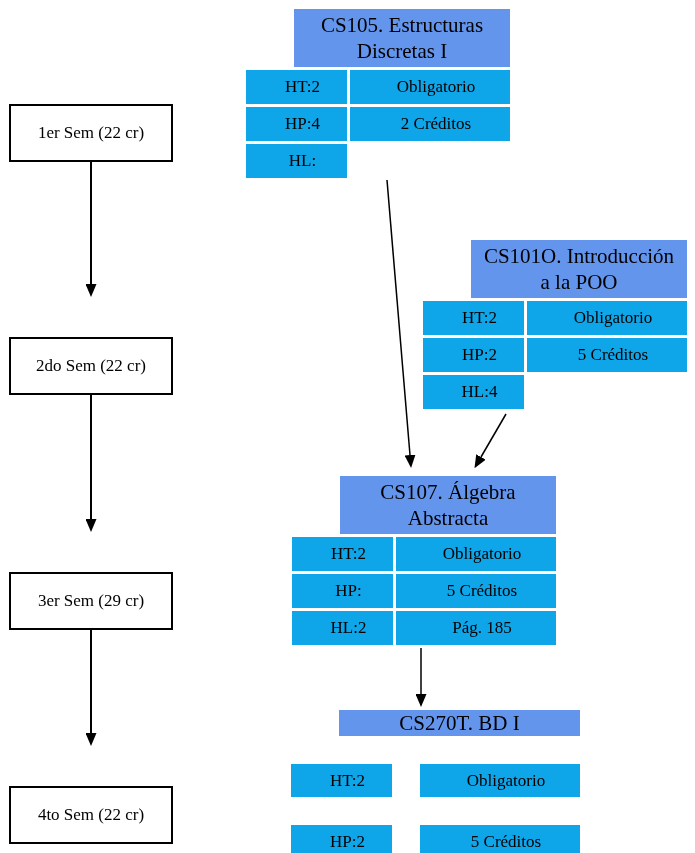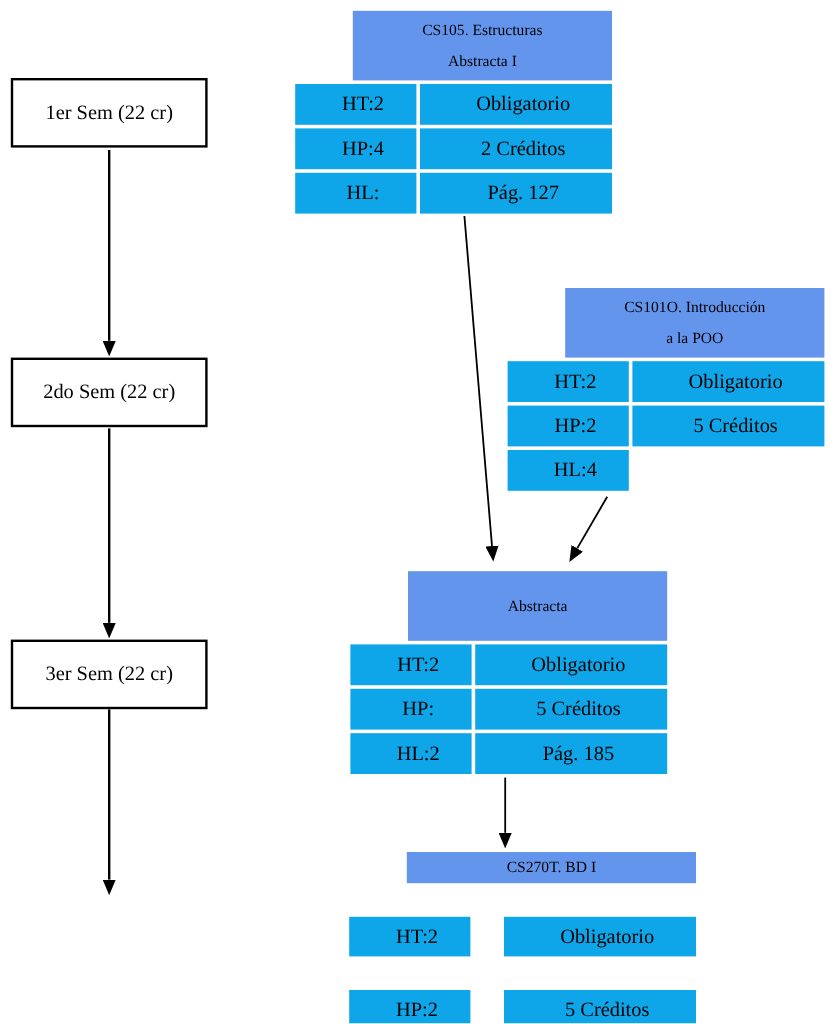--- a/index.html
+++ b/index.html
@@ -8,35 +8,35 @@
     font-family:"Liberation Serif","DejaVu Serif",serif;color:#000;
     overflow:hidden;
   }
   svg.edges{position:absolute;left:0;top:0;width:695px;height:853px;pointer-events:none;}
 
   
   .sem{
     position:absolute;left:9px;width:160px;height:54px;
     border:2px solid #000;background:#fff;
     display:flex;align-items:center;justify-content:center;
-    font-size:17px;white-space:nowrap;
+    font-size:17px;white-space:nowrap;margin-top:39px;
   }
 
   
   .course{
     position:absolute;width:264px;
     display:grid;grid-template-columns:101px 160px;gap:3px;
     background:transparent;
   }
   .course.t2{grid-template-rows:58px 34px 34px 34px;}
   .course.t1{grid-template-rows:26px 33px 33px 33px;gap:28px;}
   .ctitle{
     grid-column:1 / -1;background:#6495ED;
     display:flex;flex-direction:column;align-items:center;justify-content:center;
-    text-align:center;font-size:13px;line-height:26px;margin-left:48px;
+    text-align:center;font-size:21px;line-height:26px;margin-left:48px;
   }
   .cell{
     background:#0ea5e9;display:flex;align-items:center;justify-content:center;
     font-size:17px;white-space:nowrap;padding-left:12px;
   }
 </style>
 </head>
 <body>
 
 <div class="canvas">
@@ -55,50 +55,53 @@
     <line x1="421" y1="648" x2="421" y2="694" stroke="#000" stroke-width="1.5" marker-end="url(#ah)"></line>
   </svg>
 
   <div class="sem" style="top:65px">
     <span>1er Sem (22 cr)</span>
   </div>
   <div class="sem" style="top:298px">
     <span>2do Sem (22 cr)</span>
   </div>
   <div class="sem" style="top:533px">
-    <span>3er Sem (22 cr)</span>
+    <span>3er Sem (29 cr)</span>
+  </div>
+  <div class="sem" style="top:747px">
+    <span>4to Sem (22 cr)</span>
   </div>
 
   <div class="course t2" style="left:246px;top:9px">
     <div class="ctitle">
       <div>CS105. Estructuras</div>
-      <div>Abstracta I</div>
+      <div>Discretas I</div>
     </div>
     <div class="cell">HT:2</div>
     <div class="cell">Obligatorio</div>
     <div class="cell">HP:4</div>
     <div class="cell">2 Créditos</div>
     <div class="cell">HL:</div>
-    <div class="cell">Pág. 127</div>
   </div>
 
   <div class="course t2" style="left:423px;top:240px">
     <div class="ctitle">
       <div>CS101O. Introducción</div>
       <div>a la POO</div>
     </div>
     <div class="cell">HT:2</div>
     <div class="cell">Obligatorio</div>
     <div class="cell">HP:2</div>
     <div class="cell">5 Créditos</div>
     <div class="cell">HL:4</div>
   </div>
 
   <div class="course t2" style="left:292px;top:476px">
     <div class="ctitle">
+      <div>CS107. Álgebra</div>
       <div>Abstracta</div>
     </div>
     <div class="cell">HT:2</div>
     <div class="cell">Obligatorio</div>
     <div class="cell">HP:</div>
     <div class="cell">5 Créditos</div>
     <div class="cell">HL:2</div>
     <div class="cell">Pág. 185</div>
   </div>
 

